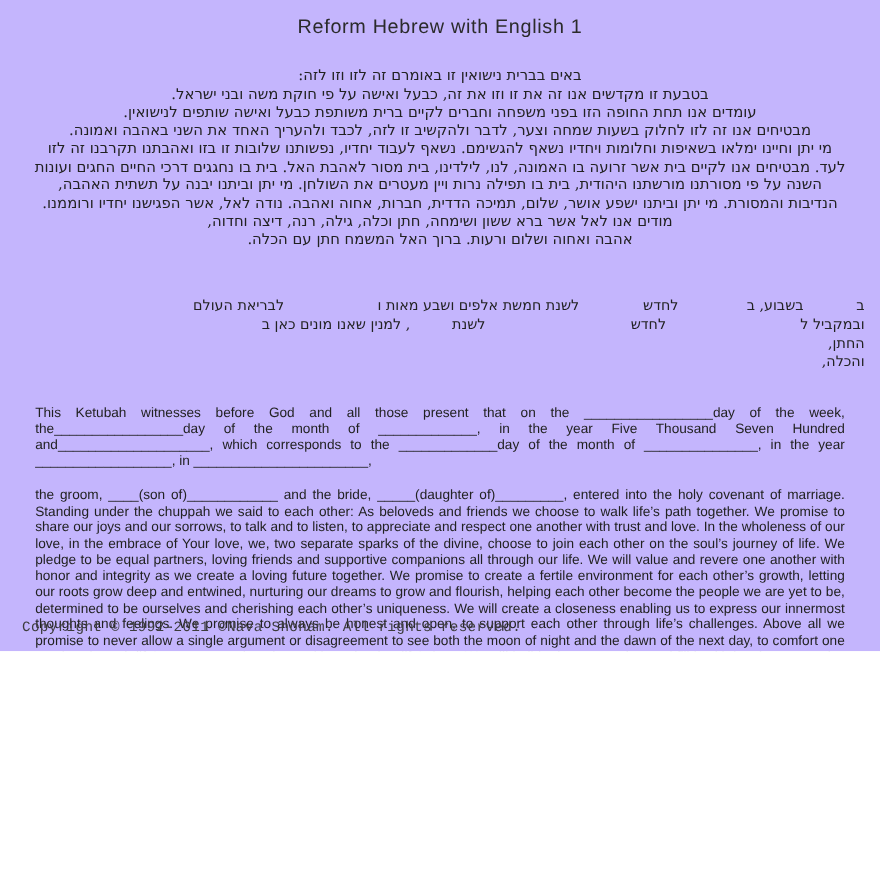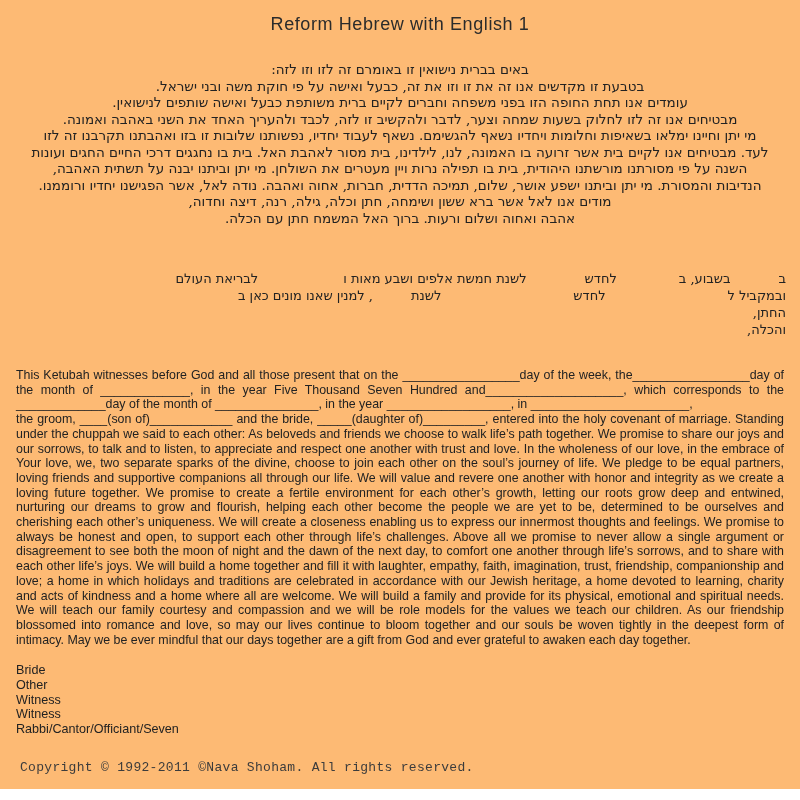--- a/index.html
+++ b/index.html
@@ -1,19 +1,19 @@
 <!DOCTYPE html>
 <html><head>
 <meta charset="utf-8">
 <style>
   html,body{margin:0;padding:0;background:#fff;}
   .page{
     position:relative;
-    width:800px;height:789px;
-    background:#fdba74;
+    width:800px;height:592px;
+    background:#c4b5fd;
     color:#1e1e1e;
     overflow:hidden;
   }
   .title{
     margin:0;
     padding-top:14px;
     text-align:center;
     font-family:"Liberation Sans", sans-serif;
     font-weight:400;
     font-size:18px;
@@ -50,21 +50,21 @@
     font-family:"Liberation Sans", sans-serif;
     color:#222;
   }
   .eng-body{
     margin:30px auto 0 auto;
     width:768px;
     font-size:12.4px;
     line-height:14.7px;
     text-align:justify;
   }
-  .eng-body p{margin:0;}
+  .eng-body p{margin:16px;}
   .signatures{
     margin:16px auto 0 auto;
     width:768px;
     font-size:12.6px;
     line-height:14.6px;
     text-align:left;
   }
   .signatures div{white-space:pre;}
   .copyright{
     position:absolute;

